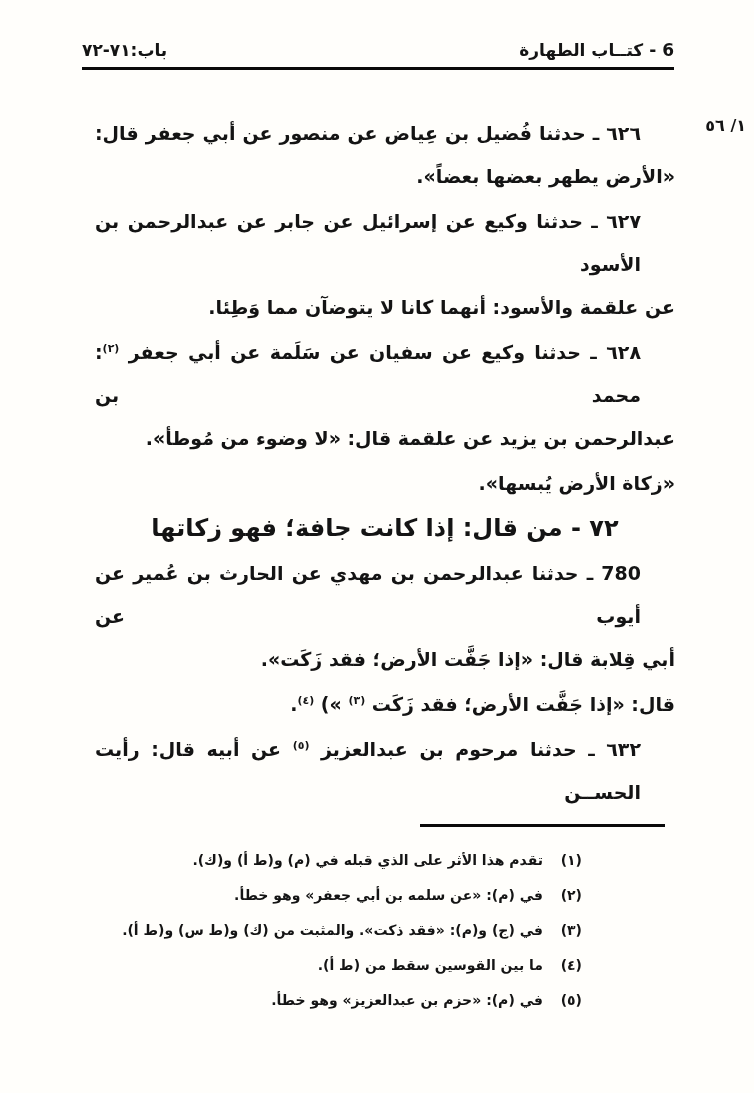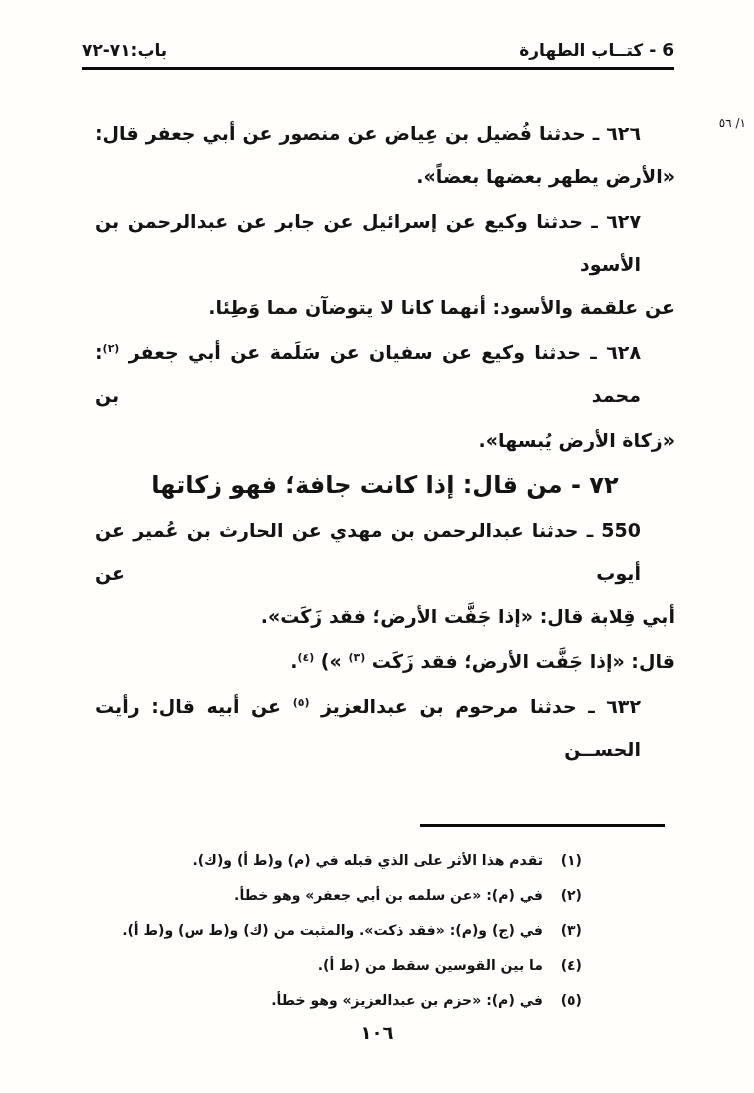--- a/index.html
+++ b/index.html
@@ -31,22 +31,22 @@
     font-weight: 700;
     padding-bottom: 7px;
     border-bottom: 3px solid #0a0a0a;
   }
 
   
   .margin-note {
     position: absolute;
     top: 116px;
     right: 8px;
-    font-size: 12px;
-    font-weight: 400;
+    font-size: 16px;
+    font-weight: 700;
   }
 
   
   .body {
     position: absolute;
     top: 112px;
     right: 79px;
     left: 95px;
     font-size: 19px;
     font-weight: 700;
@@ -132,30 +132,31 @@
       <div class="line r"><span>«الأرض يطهر بعضها بعضاً».</span></div>
     </div>
 
     <div class="para">
       <div class="line j indent"><span>٦٢٧ ـ حدثنا وكيع عن إسرائيل عن جابر عن عبدالرحمن بن الأسود</span></div>
       <div class="line r"><span>عن علقمة والأسود: أنهما كانا لا يتوضآن مما وَطِئا.</span></div>
     </div>
 
     <div class="para">
       <div class="line j indent"><span>٦٢٨ ـ حدثنا وكيع عن سفيان عن سَلَمة عن أبي جعفر </span><sup class="fnref">(٢)</sup><span>: محمد بن</span></div>
+      <div class="line r"><span>عبدالرحمن بن يزيد عن علقمة قال: «لا وضوء من مُوطأ».</span></div>
     </div>
 
     <div class="para">
       <div class="line r"><span>«زكاة الأرض يُبسها».</span></div>
     </div>
 
     <h2 class="section-heading">٧٢ - من قال: إذا كانت جافة؛ فهو زكاتها</h2>
 
     <div class="para">
-      <div class="line j indent"><span>550 ـ حدثنا عبدالرحمن بن مهدي عن الحارث بن عُمير عن أيوب عن</span></div>
+      <div class="line j indent"><span>780 ـ حدثنا عبدالرحمن بن مهدي عن الحارث بن عُمير عن أيوب عن</span></div>
       <div class="line r"><span>أبي قِلابة قال: «إذا جَفَّت الأرض؛ فقد زَكَت».</span></div>
     </div>
 
     <div class="para">
       <div class="line r"><span>قال: «إذا جَفَّت الأرض؛ فقد زَكَت </span><sup class="fnref">(٣)</sup><span> ») </span><sup class="fnref">(٤)</sup><span>.</span></div>
     </div>
 
     <div class="para">
       <div class="line j indent"><span>٦٣٢ ـ حدثنا مرحوم بن عبدالعزيز </span><sup class="fnref">(٥)</sup><span> عن أبيه قال: رأيت الحســن</span></div>
     </div>
@@ -180,15 +181,14 @@
     <div class="fn">
       <span class="fn-num">(٤)</span>
       <span class="fn-text">ما بين القوسين سقط من (ط أ).</span>
     </div>
     <div class="fn">
       <span class="fn-num">(٥)</span>
       <span class="fn-text">في (م): «حزم بن عبدالعزيز» وهو خطأ.</span>
     </div>
   </div>
 
-  <div class="page-number">١٠٦</div>
 
 </div>
 
 </body></html>

